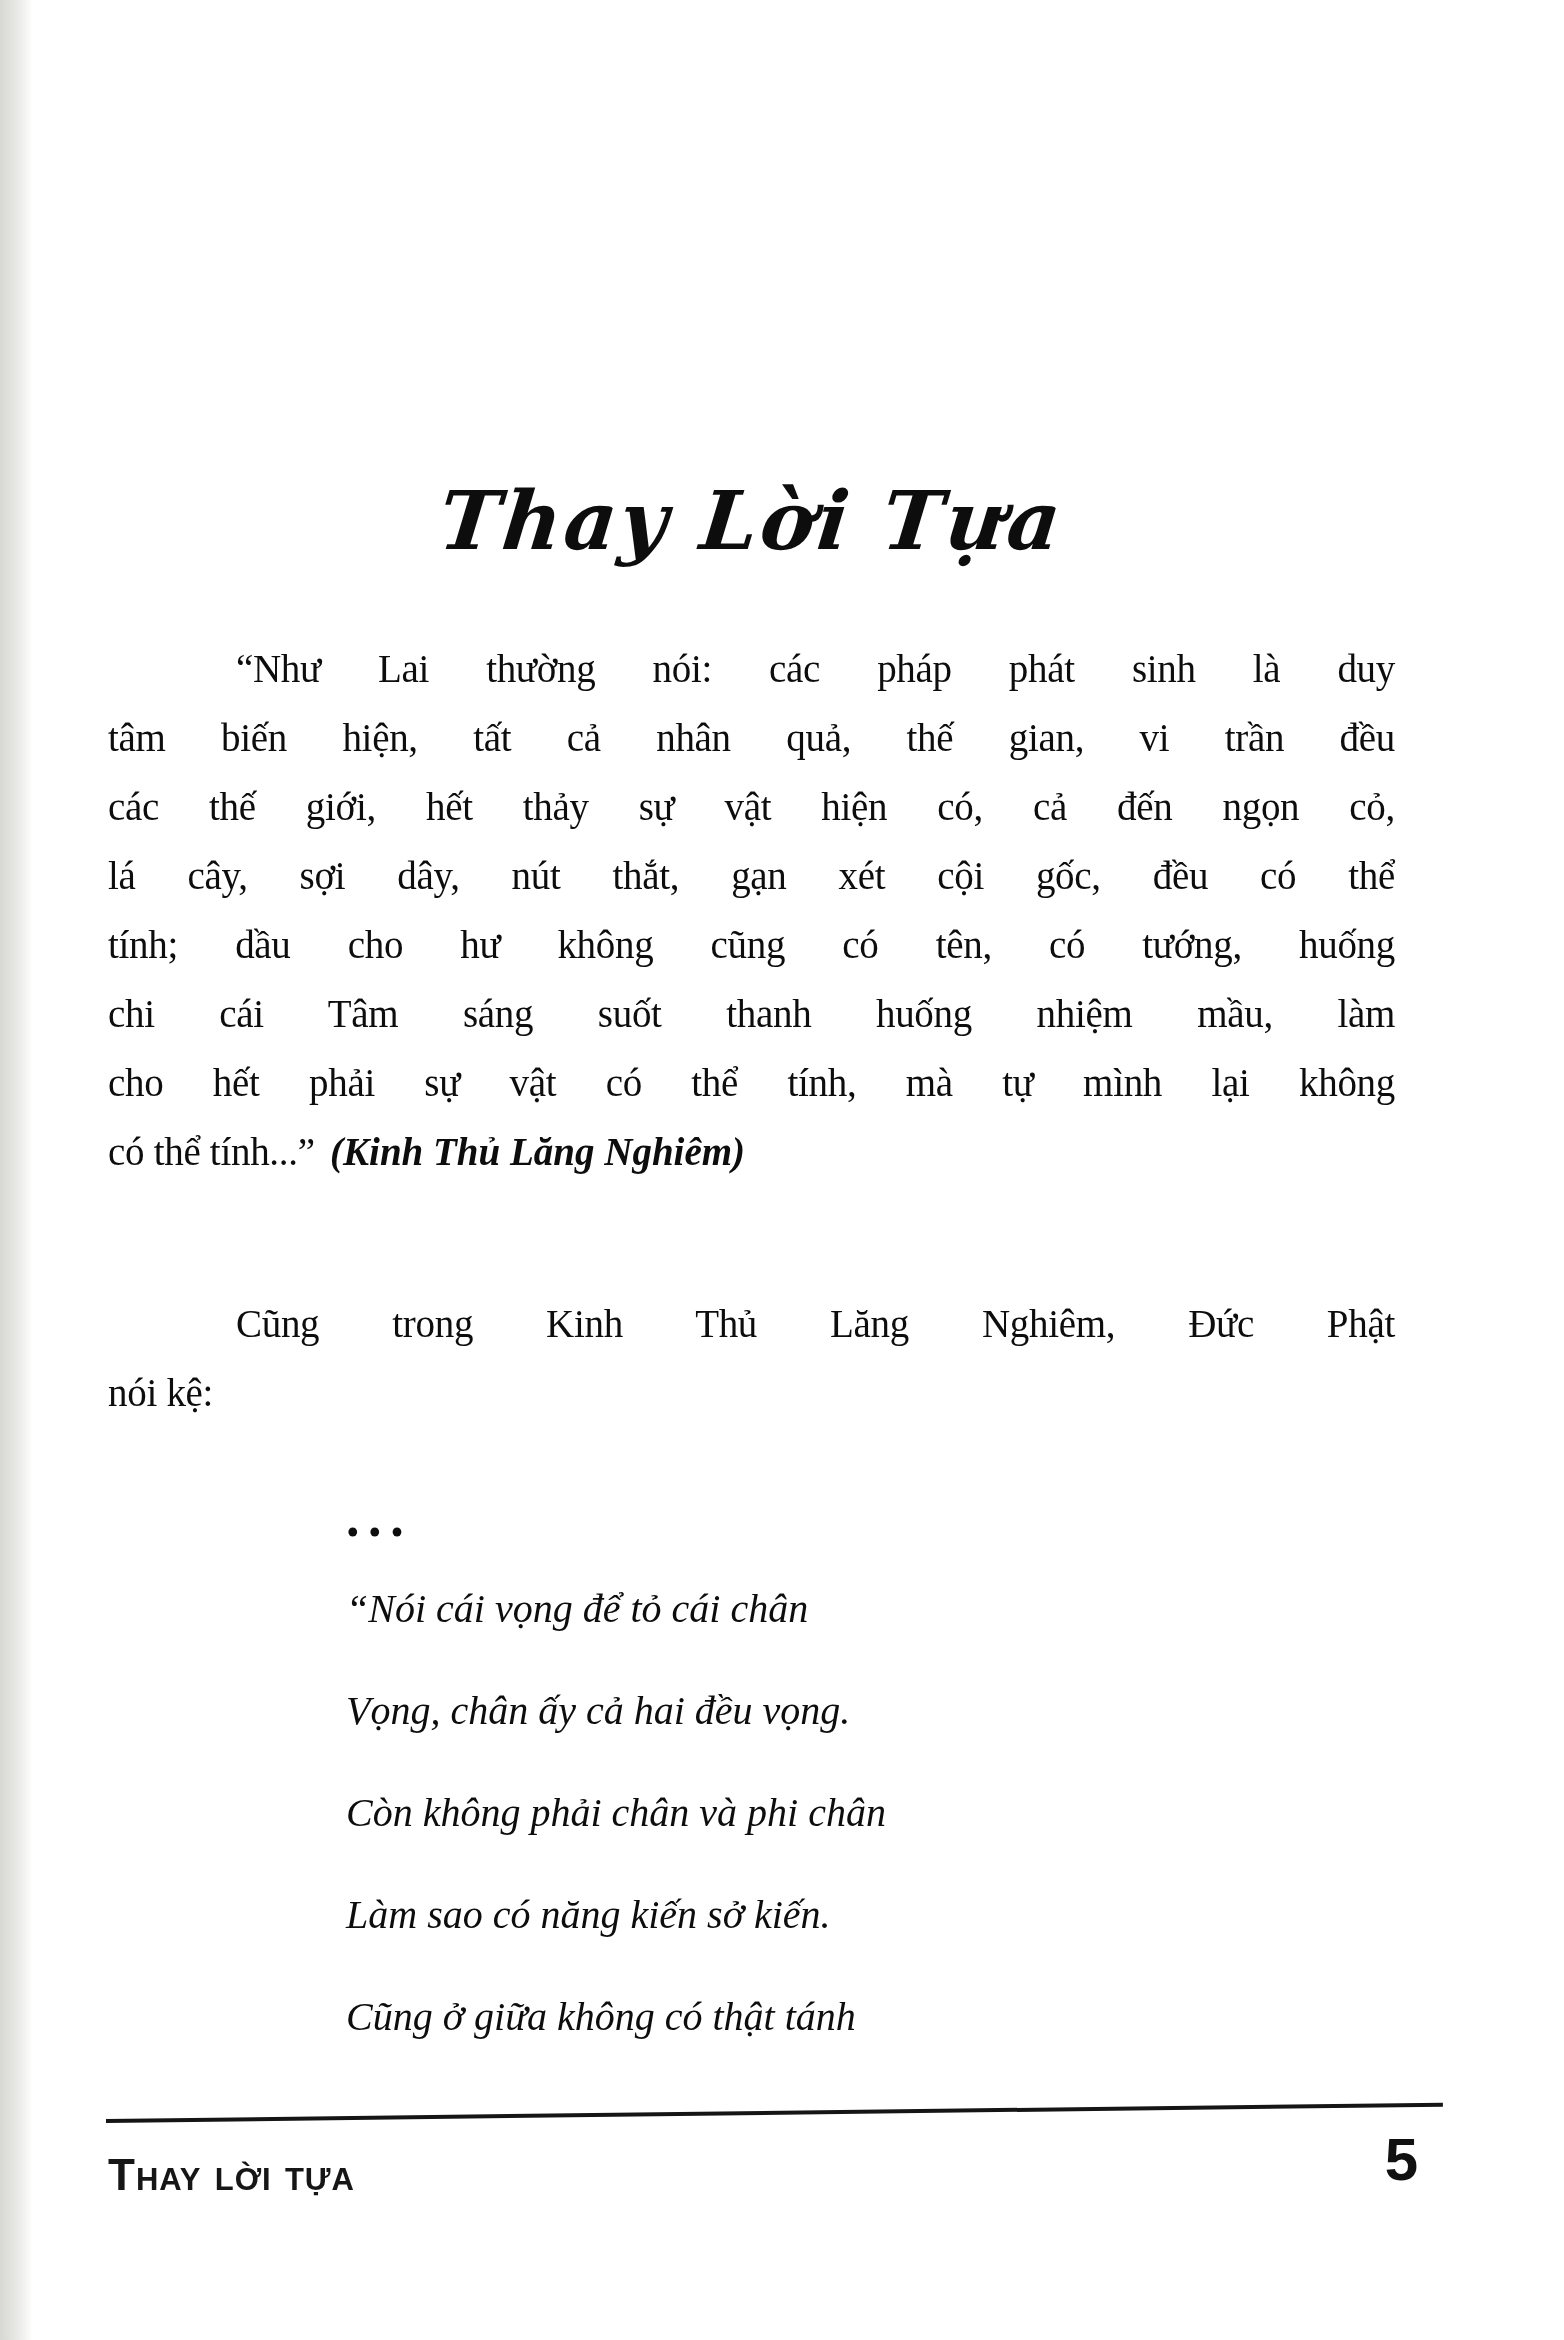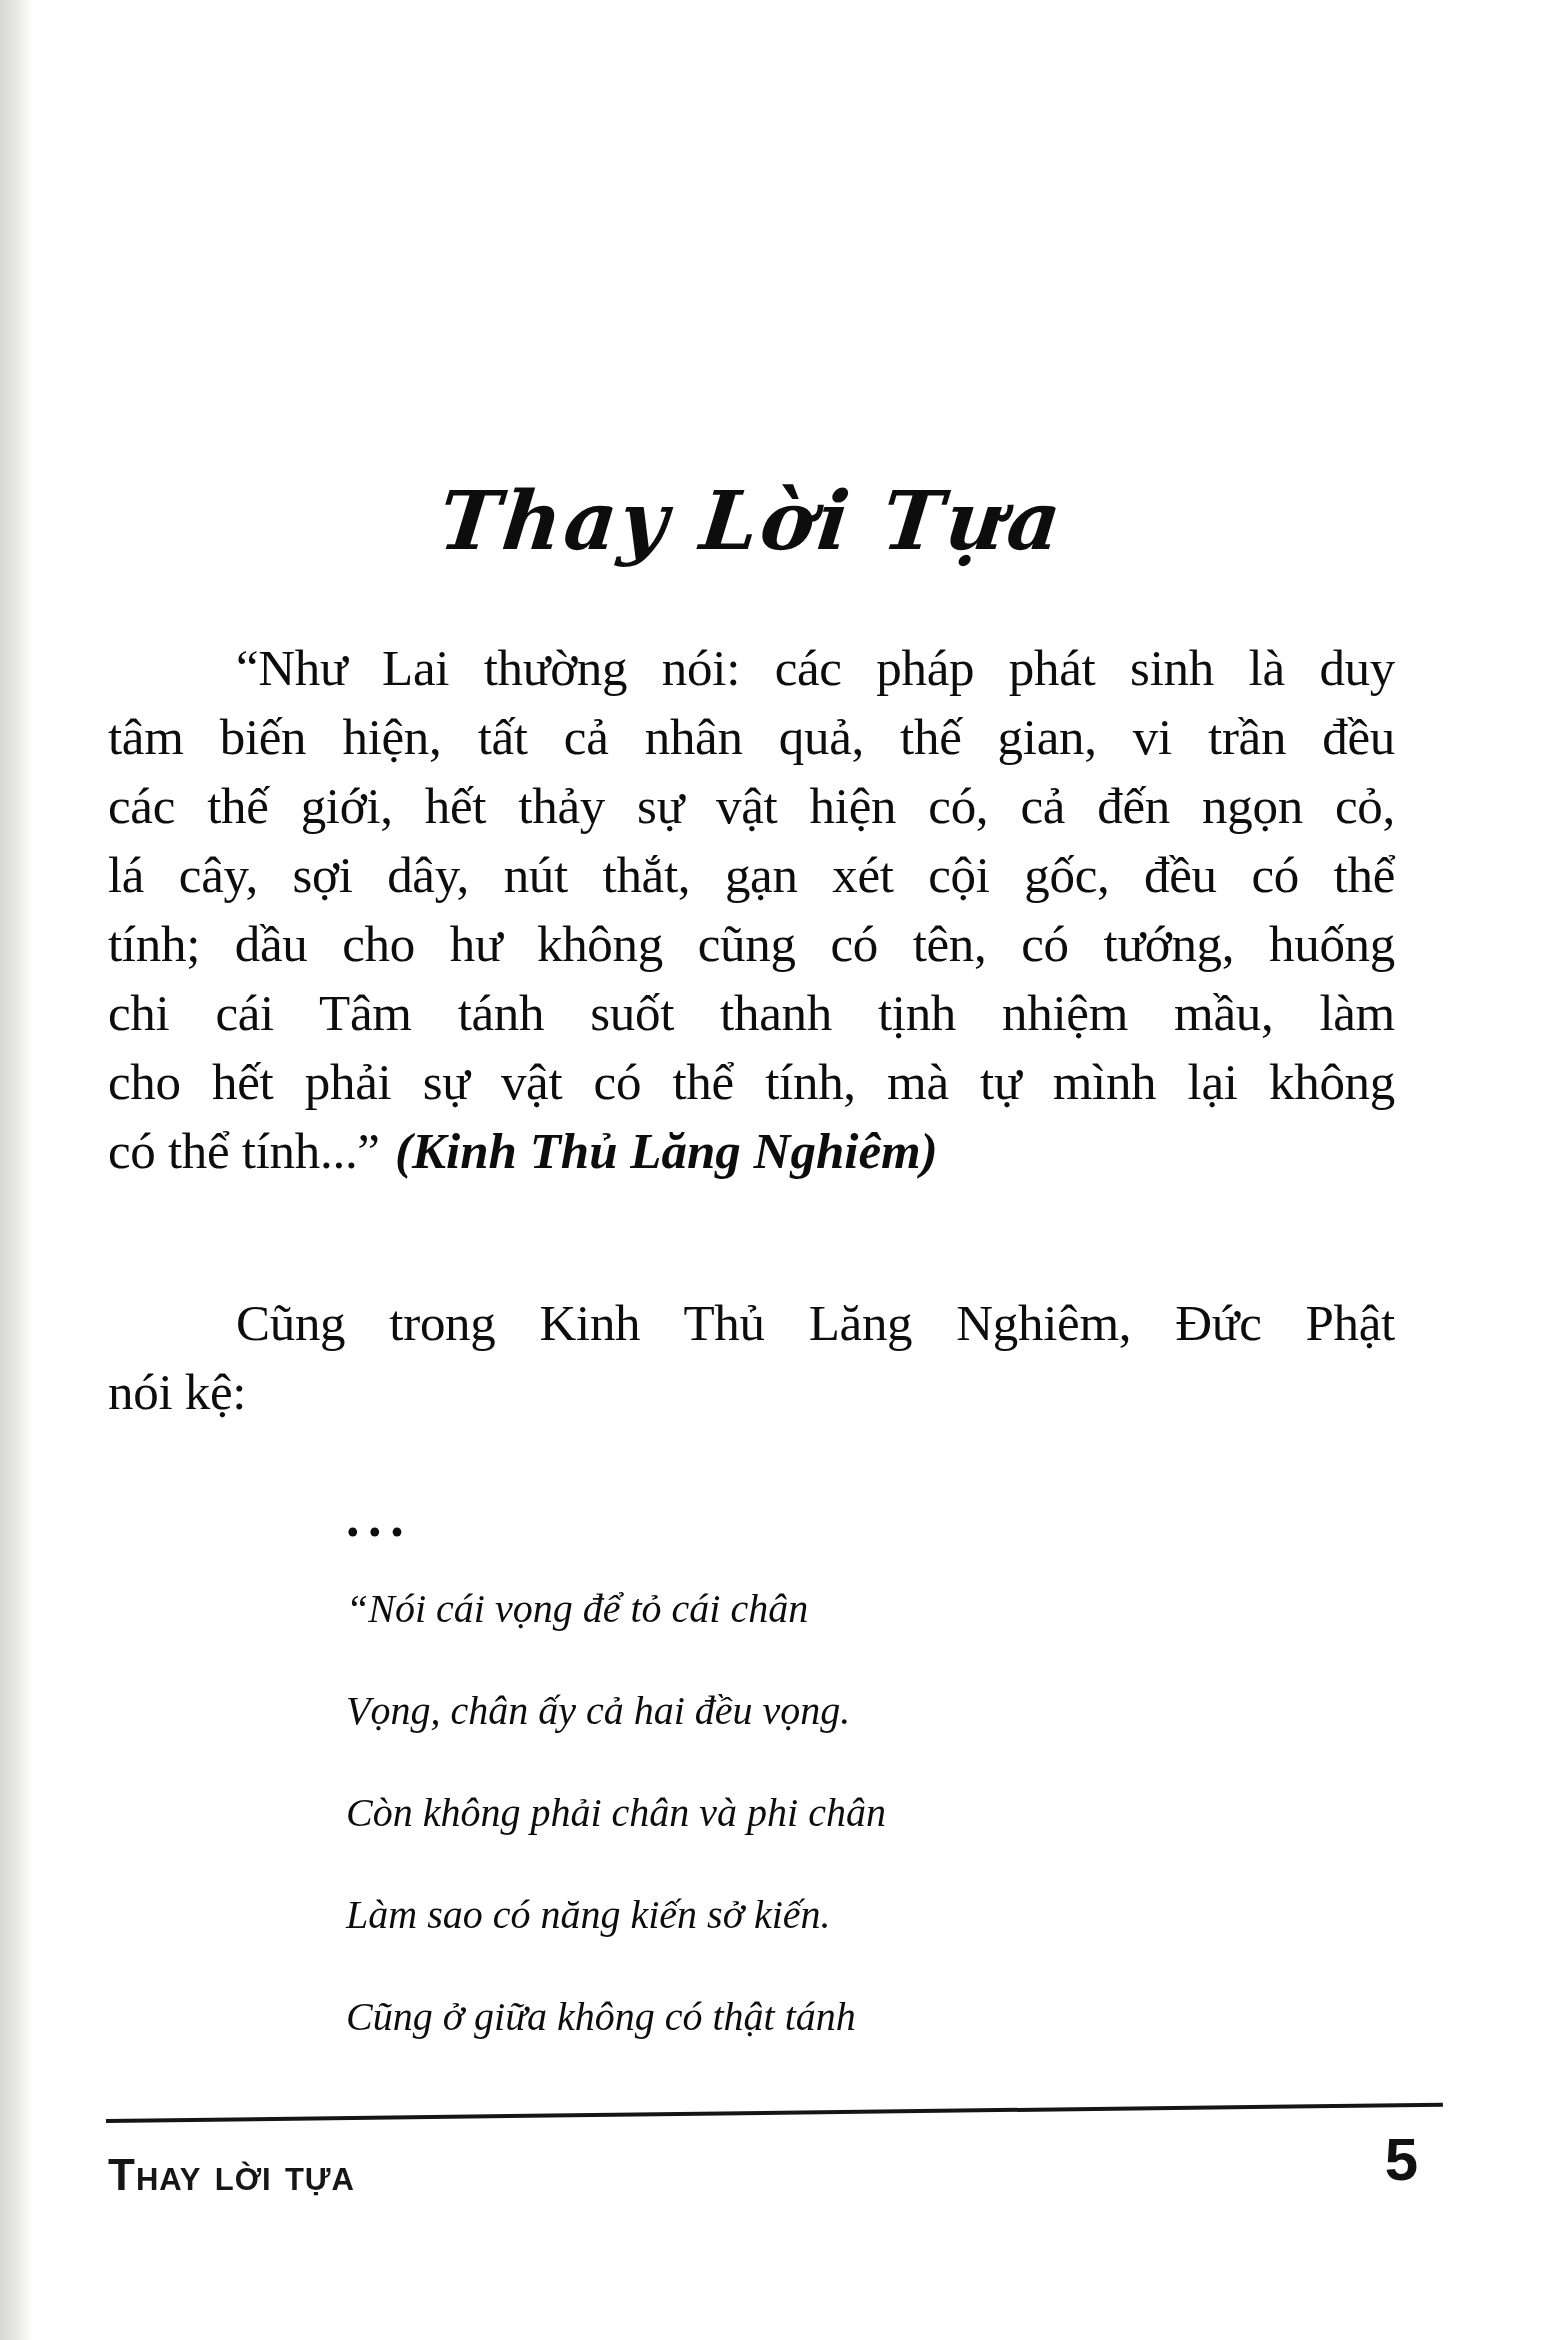--- a/index.html
+++ b/index.html
@@ -21,21 +21,21 @@
     text-align:center;
     font-family: "DejaVu Serif", "Liberation Serif", serif;
     font-style: italic;
     font-weight: 700;
     font-size: 81px;
     letter-spacing: 2.9px;
     transform: skewX(-6deg);
   }
   .bodytext {
     position:absolute; left:108px; width:1287px;
-    font-size: 51px;
+    font-size: 39px;
     line-height: 69px;
     letter-spacing: -0.3px;
   }
   .p1 { top:634px; }
   .p2 { top:1289px; }
   .bline { text-align: justify; text-align-last: justify; }
   .bline.indent { padding-left:128px; }
   .bline.lastline { text-align:center; text-align-last:left; }
   .src-ref {
     font-weight:700; font-style:italic;
@@ -84,21 +84,21 @@
   <div class="scan-gutter"></div>
 
   <h1 class="chapter-title">Thay Lời Tựa</h1>
 
   <div class="bodytext p1">
     <div class="bline indent">“Như Lai thường nói: các pháp phát sinh là duy</div>
     <div class="bline">tâm biến hiện, tất cả nhân quả, thế gian, vi trần đều</div>
     <div class="bline">các thế giới, hết thảy sự vật hiện có, cả đến ngọn cỏ,</div>
     <div class="bline">lá cây, sợi dây, nút thắt, gạn xét cội gốc, đều có thể</div>
     <div class="bline">tính; dầu cho hư không cũng có tên, có tướng, huống</div>
-    <div class="bline">chi cái Tâm tánh suốt thanh tịnh nhiệm mầu, làm</div>
+    <div class="bline">chi cái Tâm sáng suốt thanh huống nhiệm mầu, làm</div>
     <div class="bline">cho hết phải sự vật có thể tính, mà tự mình lại không</div>
     <div class="bline lastline">
       <span>có thể tính...”</span><span class="src-ref">(Kinh Thủ Lăng Nghiêm)</span>
     </div>
   </div>
 
   <div class="bodytext p2">
     <div class="bline indent">Cũng trong Kinh Thủ Lăng Nghiêm, Đức Phật</div>
     <div class="bline lastline">nói kệ:</div>
   </div>

